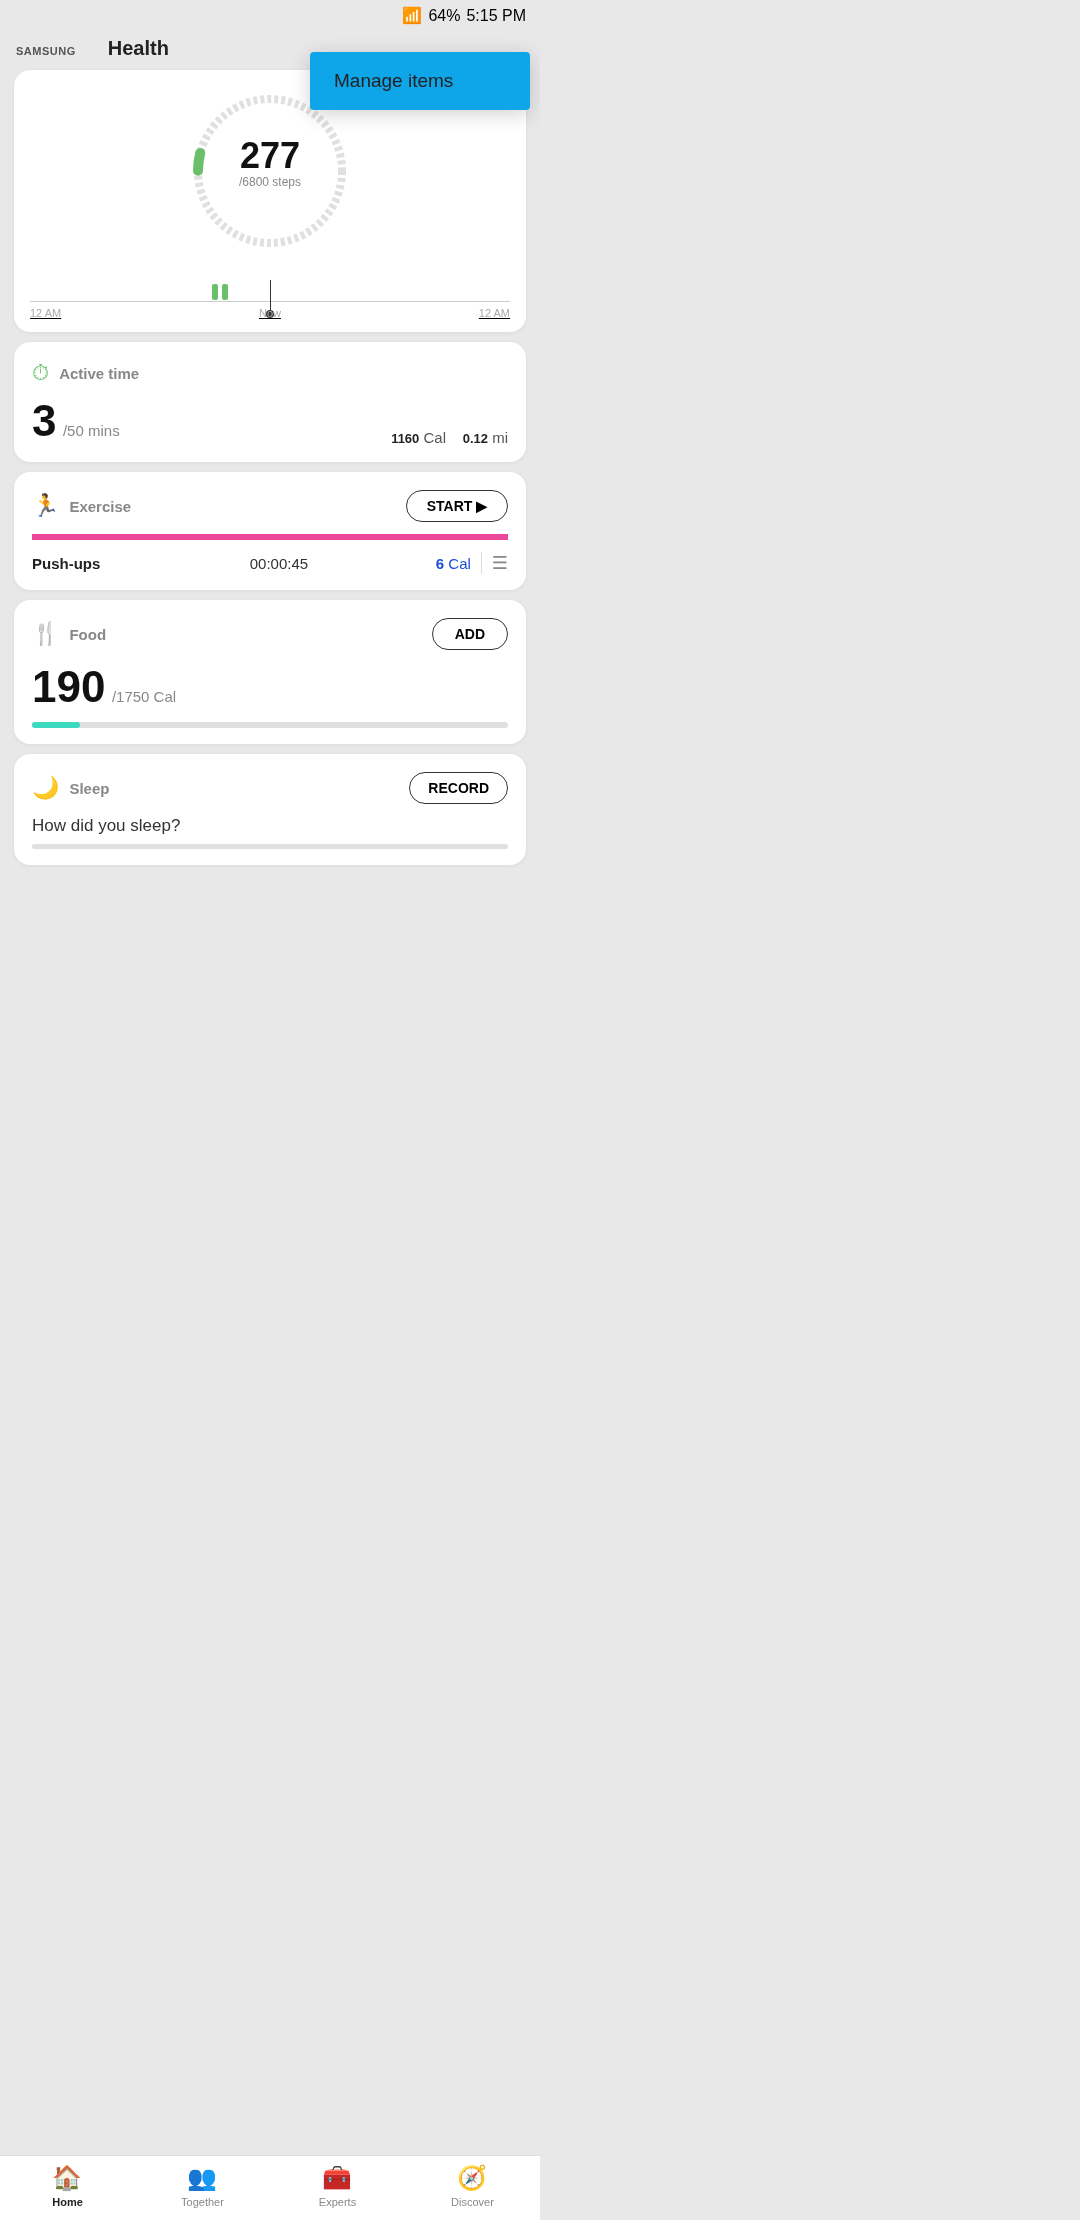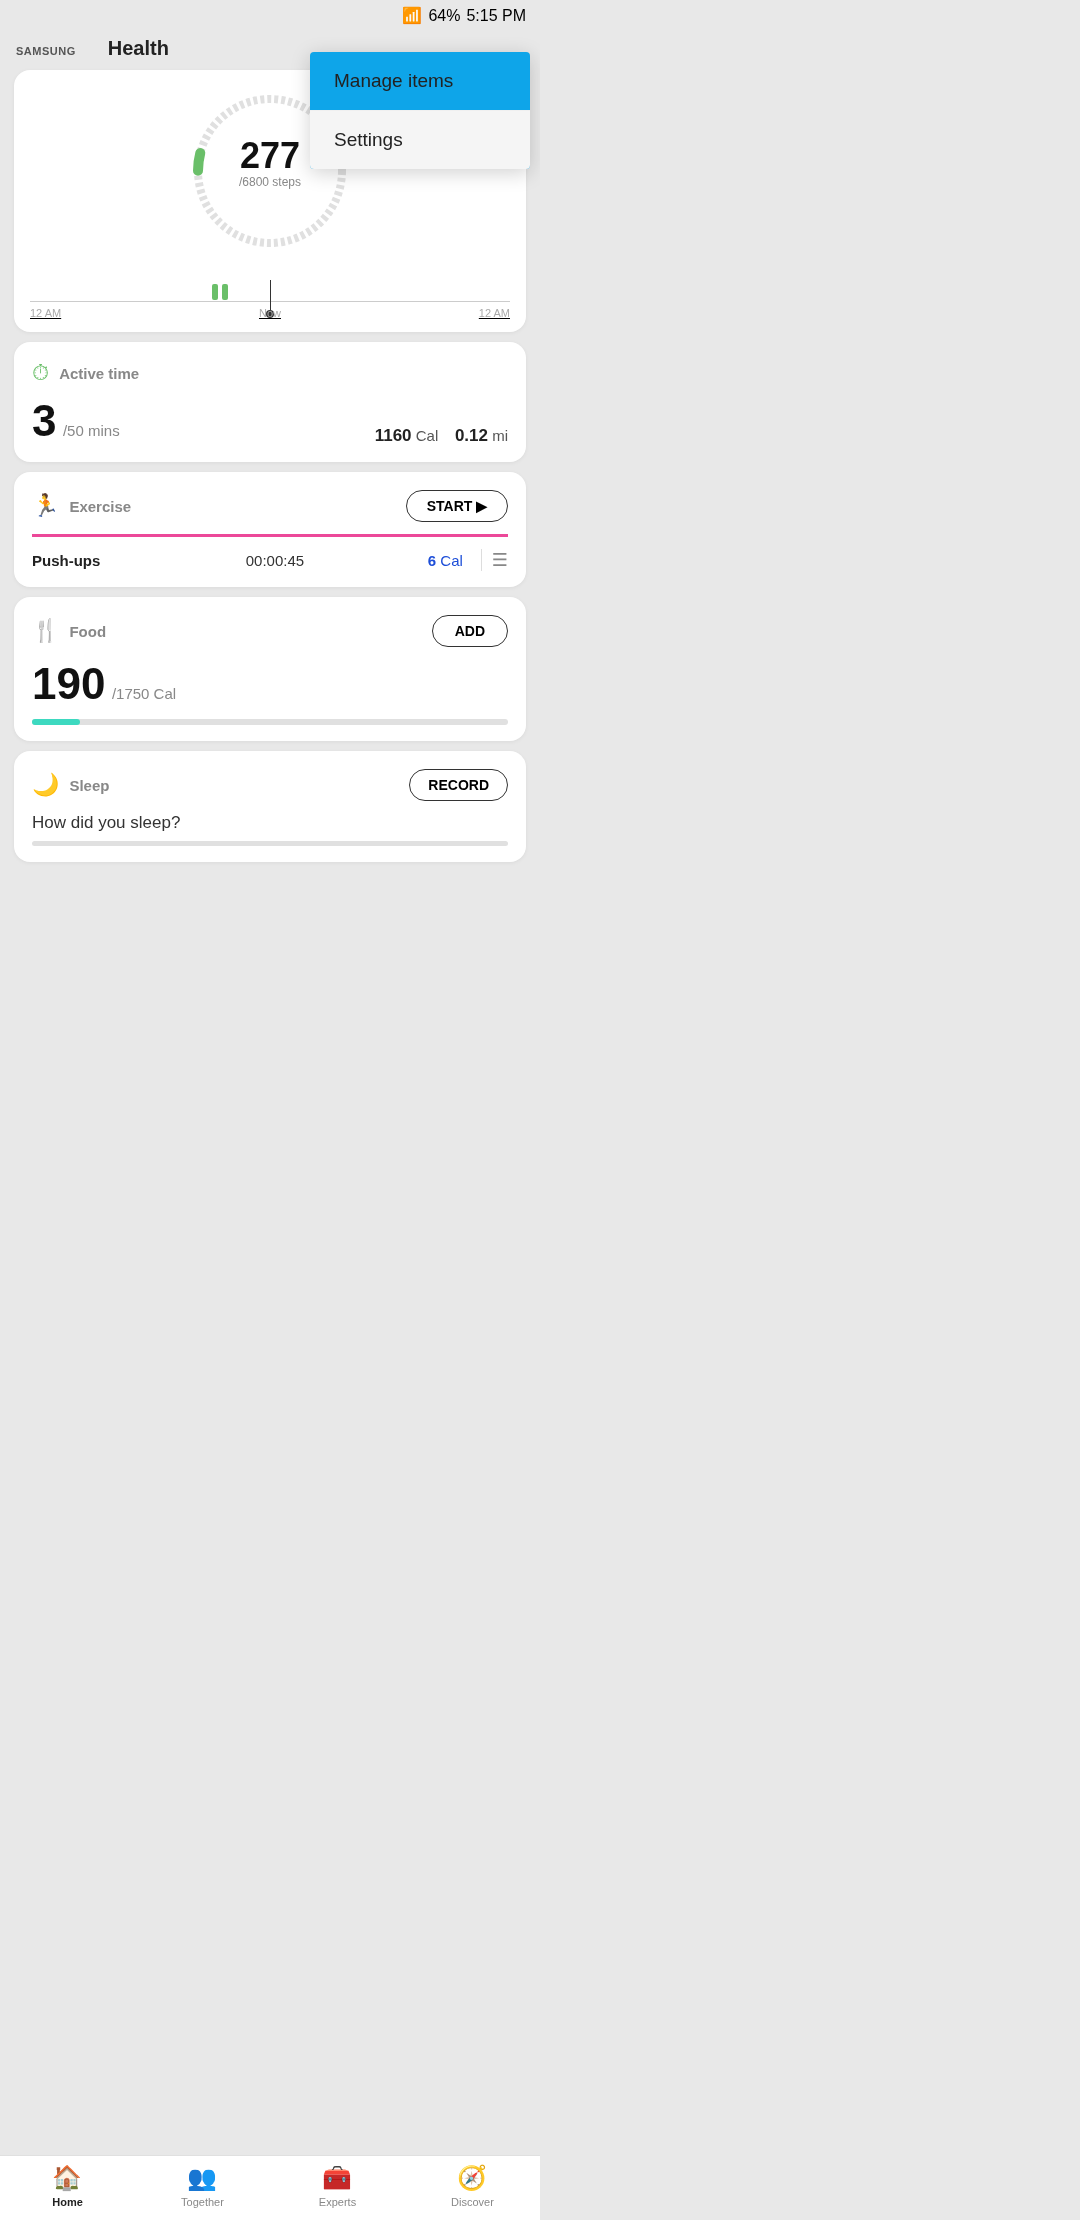--- a/index.html
+++ b/index.html
@@ -186,21 +186,21 @@
       display: flex;
       justify-content: space-between;
       align-items: flex-end;
     }
     .card-stats {
       font-size: 15px;
       color: #555;
       font-weight: 500;
     }
     .card-stats strong {
-      font-size: 17px;
+      font-size: 13px;
       color: #222;
       font-weight: 700;
     }
 
     
     .exercise-row {
       display: flex;
       justify-content: space-between;
       align-items: center;
       margin-bottom: 12px;
@@ -213,22 +213,22 @@
       font-weight: 700;
       background: #fff;
       cursor: pointer;
       display: flex;
       align-items: center;
       gap: 4px;
     }
     .exercise-detail-row {
       display: flex;
       align-items: center;
-      gap: 8px;
-      border-top: 3px solid #ec4899;
+      gap: 0;
+      border-top: 6px solid #ec4899;
       padding-top: 12px;
     }
     .exercise-name {
       font-weight: 700;
       font-size: 15px;
       color: #222;
       min-width: 90px;
     }
     .exercise-time {
       font-size: 15px;
@@ -353,21 +353,20 @@
 
 <div class="header">
   <div class="samsung-health-logo">
     <span class="logo-samsung">SAMSUNG</span>
     <span class="logo-health">Health</span>
   </div>
 </div>
 
 <div class="dropdown-menu">
   <div class="dropdown-item">Manage items</div>
-  <div class="dropdown-item active">Settings</div>
 </div>
 
 <div class="main-content">
 
   <div class="card steps-card">
     <div class="circle-container">
       <svg class="ring-svg" viewBox="0 0 170 170">
 
         <circle cx="85" cy="85" r="72" fill="none" stroke="#e0e0e0" stroke-width="8" stroke-dasharray="4 3"></circle>
 

